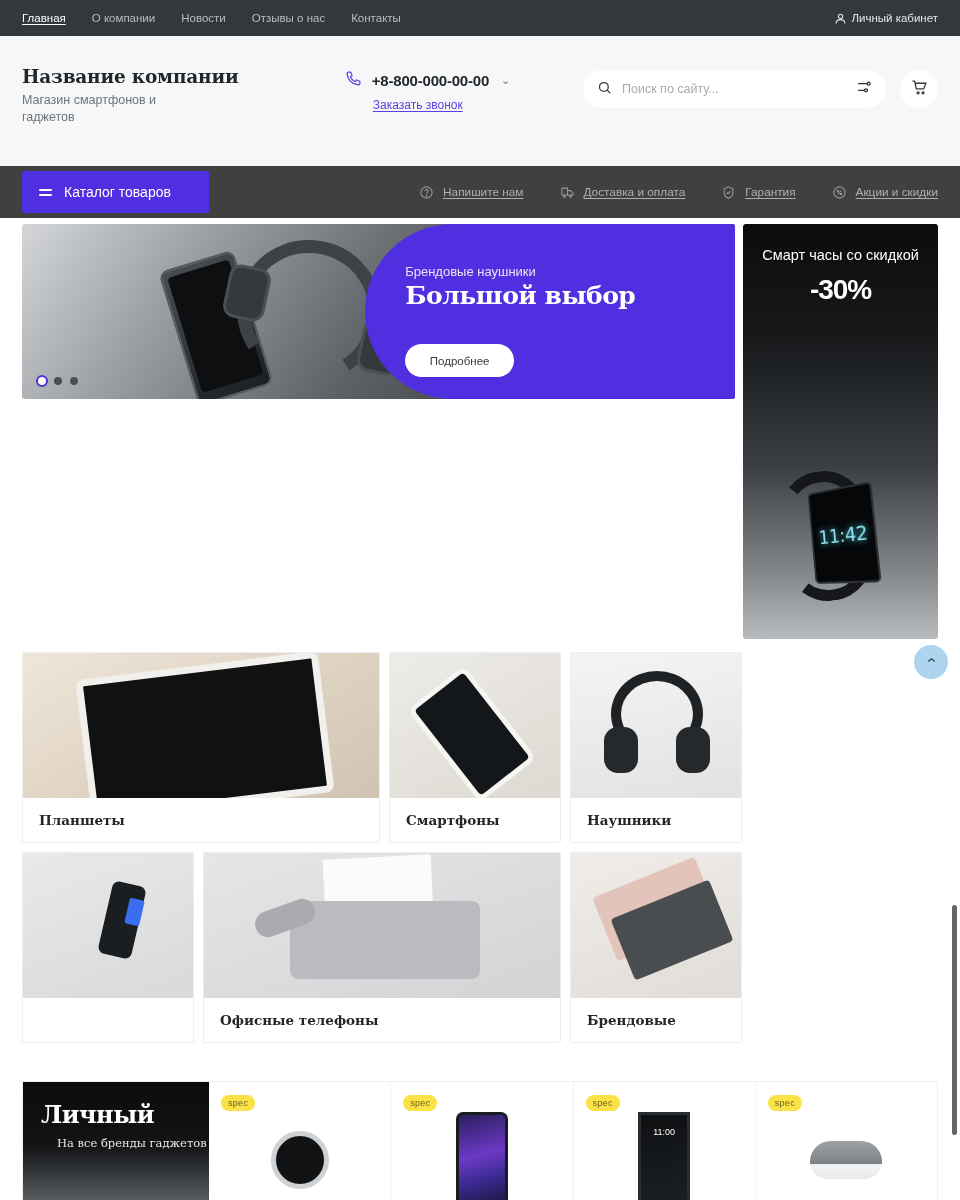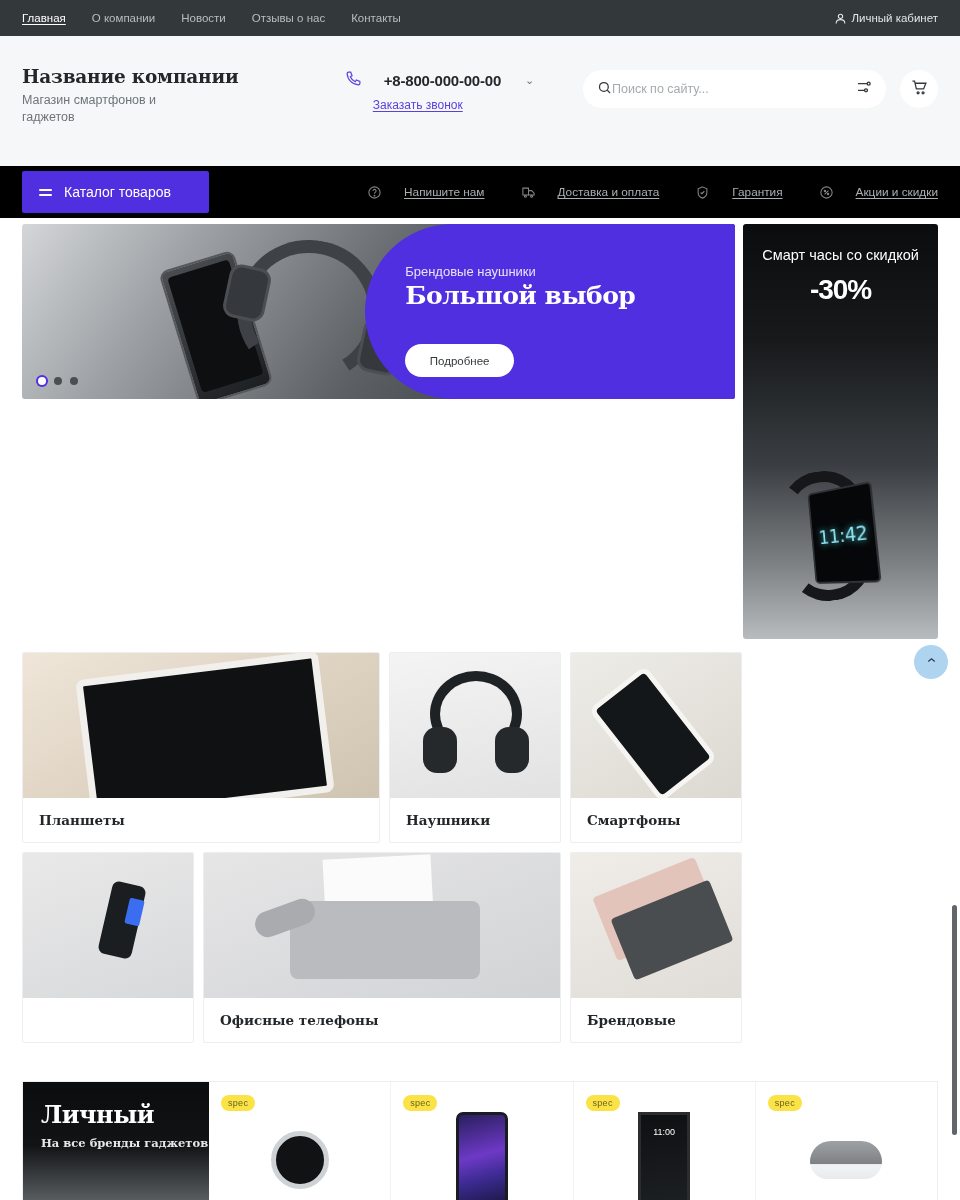--- a/index.html
+++ b/index.html
@@ -37,65 +37,65 @@
   .brand { width: 300px; }
   .brand-title {
     font-family: "DejaVu Serif", serif;
     font-size: 18.5px; font-weight: 700; color: #23272a; letter-spacing: -0.2px;
   }
   .brand-sub {
     margin-top: 5px; font-size: 12.5px; color: #6d7478; line-height: 1.35;
     max-width: 185px;
   }
   .phonebox { margin-left: 25px; padding-top: 4px; width: 240px; }
-  .phone-row { display: flex; align-items: center; gap: 22px; text-align: center; }
+  .phone-row { display: flex; align-items: center; gap: 10px; text-align: center; }
   .phone-num {
     font-size: 15px; font-weight: 700; color: #23272a; letter-spacing: -0.2px;
   }
   .chev-sm { color: #6d7478; font-size: 11px; margin-left: 2px; }
   .callback {
     display: inline-block; margin-top: 7px; margin-left: 28px;
     font-size: 12px; color: #5b3fe0; text-decoration: underline;
     text-underline-offset: 2px;
   }
 
   .searchwrap {
     margin-left: auto; display: flex; align-items: center; gap: 14px;
     padding-top: 4px;
   }
   .searchbar {
     width: 303px; height: 38px; background: #ffffff; border-radius: 19px;
-    display: flex; align-items: center; padding: 0 14px; 
+    display: flex; align-items: center; padding: 0 14px; gap: 10px;
   }
   .searchbar input {
     border: 0; outline: 0; flex: 1; font-size: 12.5px; color: #2b2f33;
     font-family: "Liberation Sans", sans-serif; background: transparent;
   }
   .searchbar input::placeholder { color: #a4aaae; }
   .cartbtn {
     width: 38px; height: 38px; border-radius: 50%; background: #ffffff;
     display: flex; align-items: center; justify-content: center;
   }
 
   
   .navstrip {
-    height: 52px; background: #000000; display: flex; align-items: center;
+    height: 52px; background: #404040; display: flex; align-items: center;
     padding: 0 22px; position: relative;
   }
   .catalog-btn {
     width: 187px; height: 42px; background: #4f2fe0; color: #fff;
     border-radius: 2px; display: flex; align-items: center; gap: 12px;
     padding: 0 17px; font-size: 14px;
   }
   .burger { display: flex; flex-direction: column; gap: 3px; }
   .burger i { display: block; height: 2px; background: #fff; border-radius: 1px; }
   .burger i:nth-child(1) { width: 13px; }
   .burger i:nth-child(2) { width: 13px; }
   .navlinks { margin-left: auto; display: flex; align-items: center; gap: 36px; }
-  .navlink { display: flex; align-items: center; gap: 22px; }
+  .navlink { display: flex; align-items: center; gap: 9px; }
   .navlink span {
     font-size: 11.8px; color: #a9afb3; text-decoration: underline;
     text-underline-offset: 2px; white-space: nowrap;
   }
   .navlink svg { display: block; opacity: .72; }
 
   
   .herorow { display: flex; gap: 8px; padding: 0 22px; margin-top: 6px; align-items: flex-start; }
   .hero {
     width: 732px; height: 175px; border-radius: 3px; position: relative;
@@ -224,21 +224,21 @@
     display: flex; position: relative; height: 290px;
   }
   .promo {
     width: 186px; flex: none; position: relative; overflow: hidden;
     background: linear-gradient(180deg,#0b0c0d 0%,#111315 22%,#6c7073 46%,#cacbcc 70%,#e6e6e6 100%);
   }
   .promo-title {
     font-family: "DejaVu Serif", serif; color: #fff; font-size: 24px; font-weight: 700;
     padding: 18px 0 0 18px; letter-spacing: -0.5px;
   }
-  .promo-sub { font-family:"DejaVu Serif", serif; color:#e7e8e9; font-size:11.5px; padding:7px 0 0 18px;font-weight:bold; }
+  .promo-sub { font-family:"DejaVu Serif", serif; color:#e7e8e9; font-size:11.5px; padding:7px 0 0 34px; }
 
   .plist { flex: 1; display: flex; }
   .pcard { flex: 1; padding: 14px 12px 0 12px; position: relative; border-left: 1px solid #f2f3f4; }
   .pcard:first-child { border-left: 0; }
   .spec {
     position: absolute; left: 12px; top: 13px; background: #fbe246; color: #6a6322;
     font-size: 9px; padding: 3px 7px; border-radius: 9px; letter-spacing: .3px;
   }
   .pimg { height: 128px; display: flex; align-items: center; justify-content: center; }
   .arrow-r {
@@ -424,32 +424,32 @@
     </div>
   </div>
 </div>
 
 <div class="cats">
   <div class="catrow">
     <div class="cat c1">
       <div class="cat-img img-tablet"></div>
       <div class="cat-label">Планшеты</div>
     </div>
+    <div class="cat c2">
+      <div class="cat-img img-sphone"></div>
+      <div class="cat-label">Смартфоны</div>
+    </div>
     <div class="cat c3">
       <div class="cat-img img-hp">
         <span class="hb"></span>
           <span class="hc l"></span>
           <span class="hc r"></span>
       </div>
       <div class="cat-label">Наушники</div>
     </div>
-    <div class="cat c2">
-      <div class="cat-img img-sphone"></div>
-      <div class="cat-label">Смартфоны</div>
-    </div>
   </div>
   <div class="catrow">
     <div class="cat c4">
       <div class="cat-img img-gadget"></div>
     </div>
     <div class="cat c5">
       <div class="cat-img img-fax">
         <span class="paper"></span>
           <span class="body"></span>
           <span class="hs"></span>

